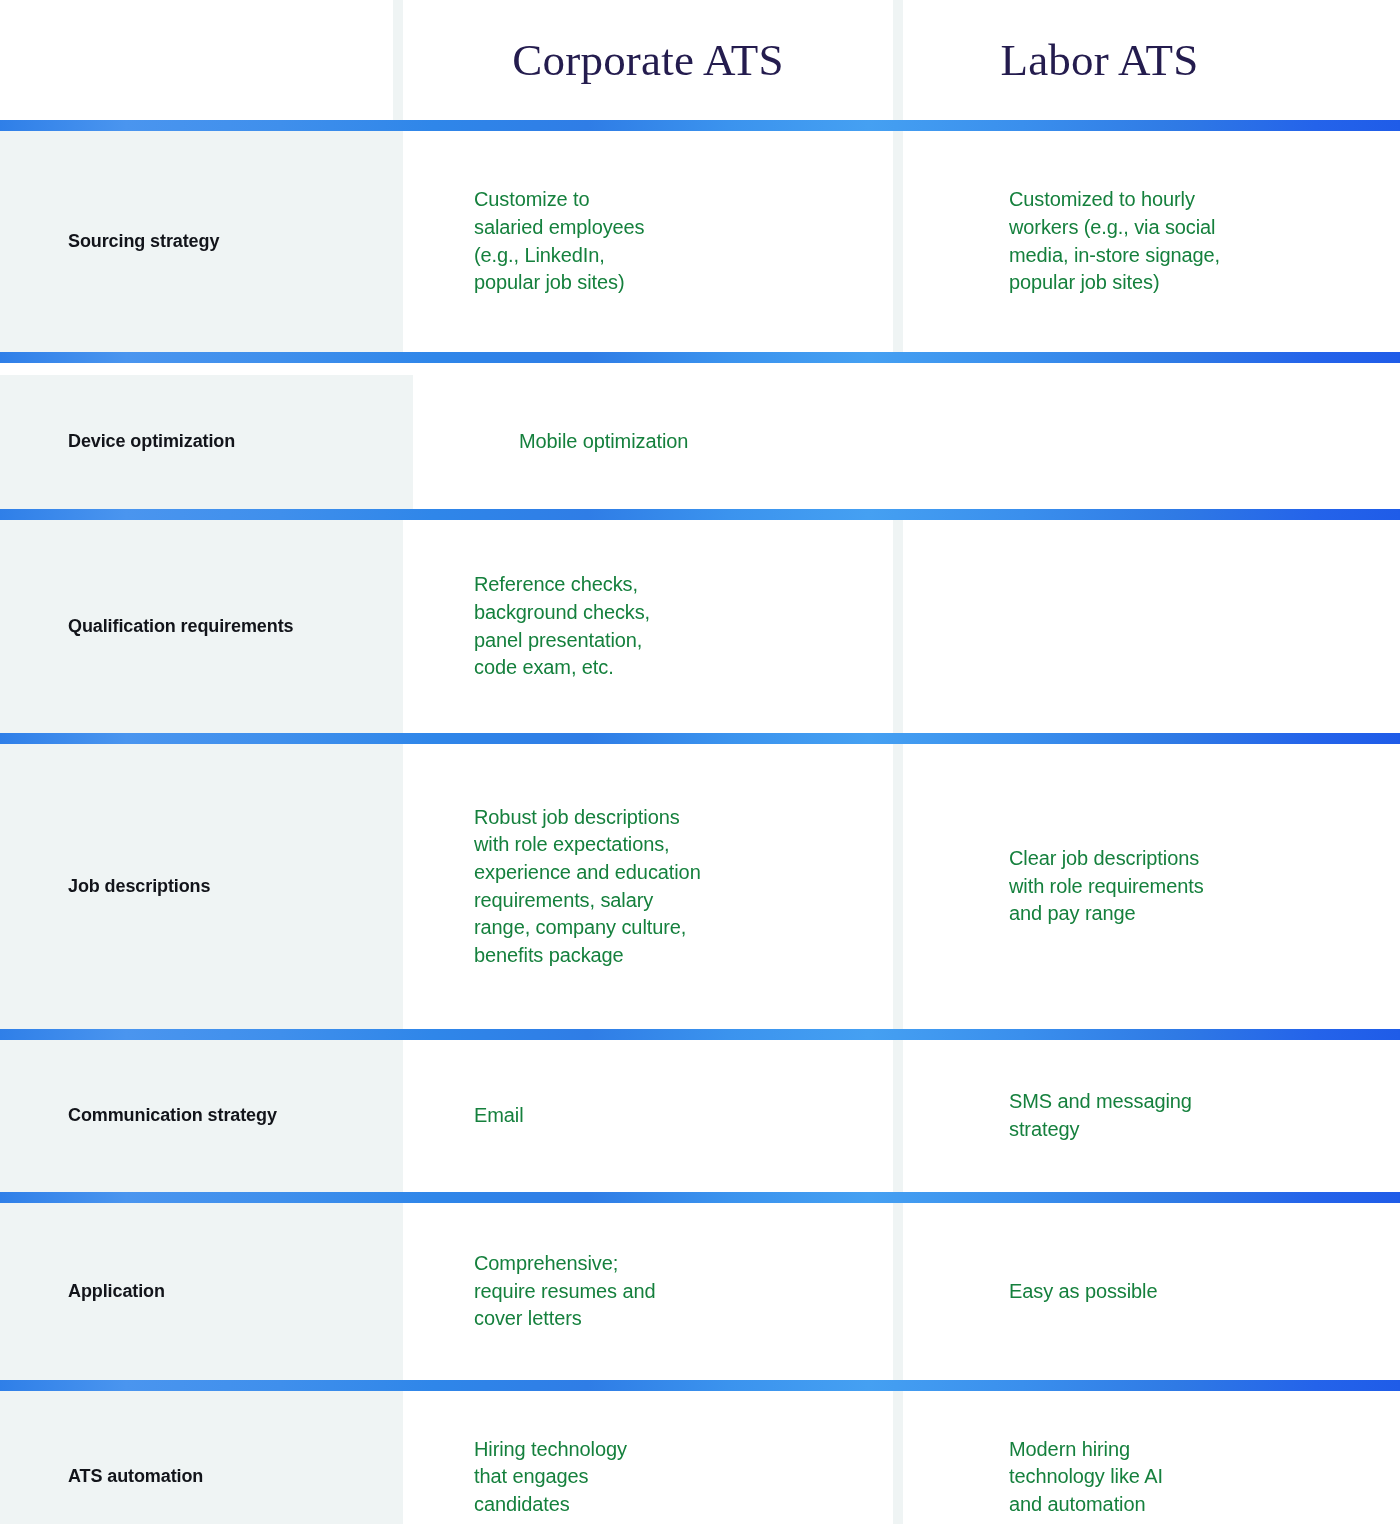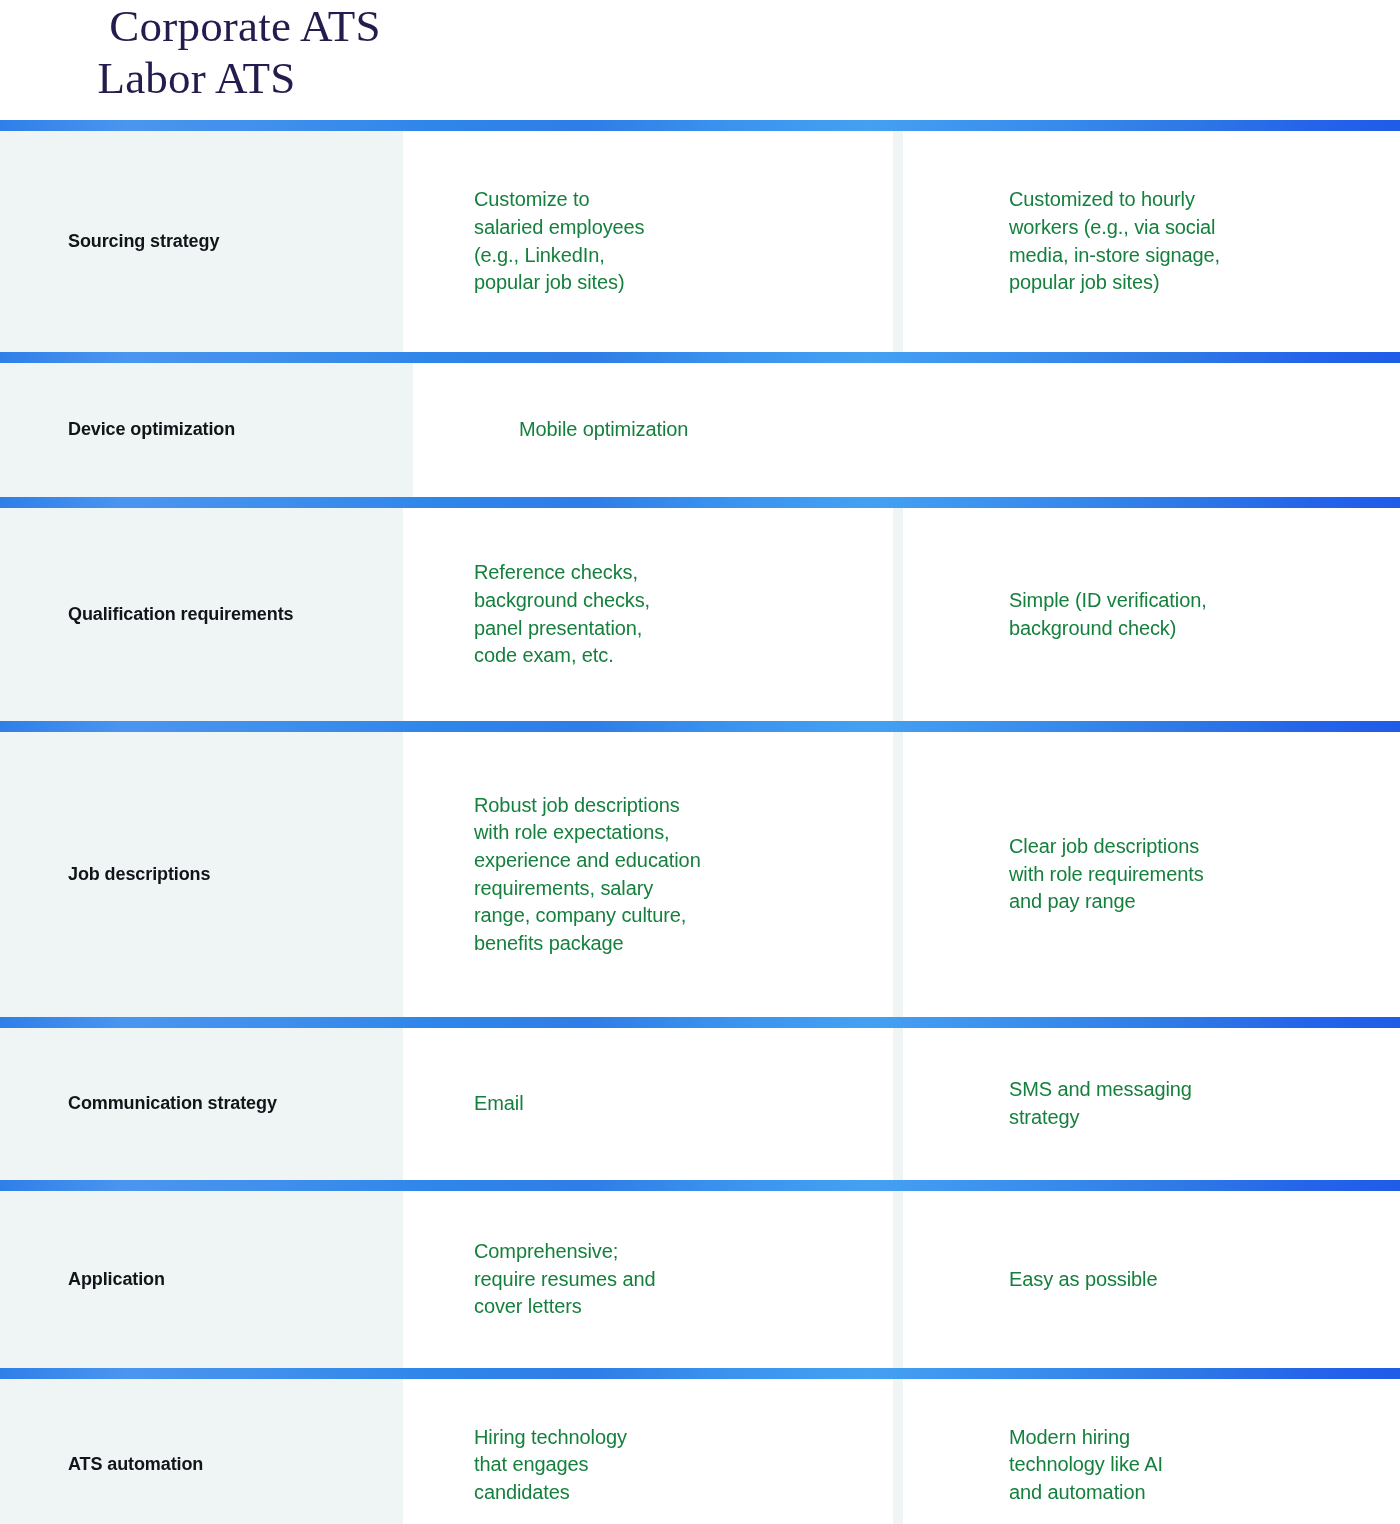--- a/index.html
+++ b/index.html
@@ -40,21 +40,20 @@
         #1f5ce8 100%);
     flex: 0 0 11px;
   }
 
   
   .table-head {
     display: flex;
     width: 100%;
     height: 120px;
     background: #ffffff;
-    flex-direction: column;
   }
 
   .head-cell {
     display: flex;
     align-items: center;
     justify-content: center;
     background: #ffffff;
   }
 
   .col-label  { width: 393px; }
@@ -122,21 +121,21 @@
     font-size: 20px;
     font-weight: 400;
     line-height: 1.38;
     color: #15803d;
     letter-spacing: -0.1px;
     white-space: pre-line;
   }
 
   
   .row-h-1 { min-height: 221px; }
-  .row-h-2 { min-height: 134px; }
+  .row-h-2 { min-height: 134px; margin-top: 12px; }
   .row-h-3 { min-height: 213px; }
   .row-h-4 { min-height: 285px; }
   .row-h-5 { min-height: 152px; }
   .row-h-6 { min-height: 177px; }
   .row-h-7 { min-height: 172px; }
 </style>
 </head>
 <body>
 
 <div class="comparison-table">
@@ -196,24 +195,20 @@
 requirements</span>
     </div>
     <div class="gap-a"></div>
     <div class="cell cell-mid">
       <span class="value-text">Reference checks,
 background checks,
 panel presentation,
 code exam, etc.</span>
     </div>
     <div class="gap-b"></div>
-    <div class="cell cell-right">
-      <span class="value-text">Simple (ID verification,
-background check)</span>
-    </div>
   </div>
   <div class="divider"></div>
 
   <div class="table-row row-h-4">
     <div class="cell cell-label">
       <span class="label-text">Job descriptions</span>
     </div>
     <div class="gap-a"></div>
     <div class="cell cell-mid">
       <span class="value-text">Robust job descriptions

